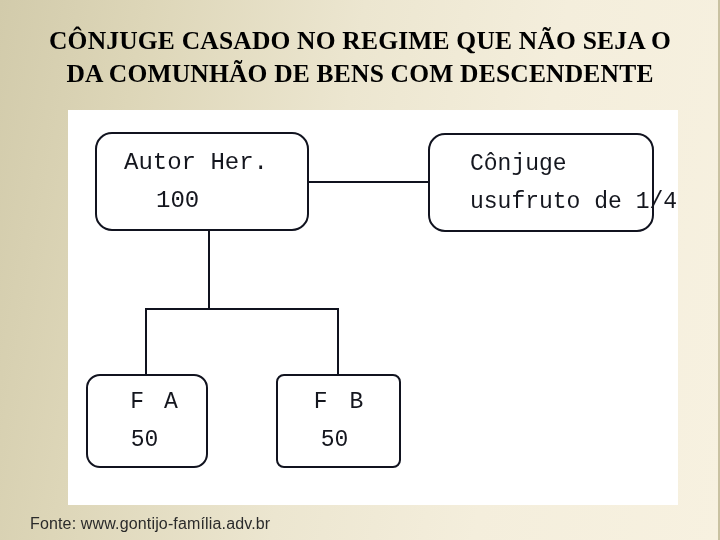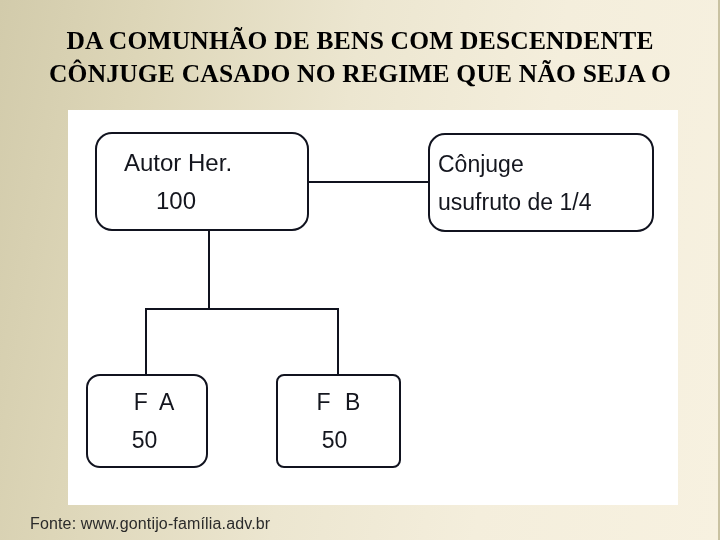--- a/index.html
+++ b/index.html
@@ -58,21 +58,21 @@
     height: 540px;
   }
 
   .node {
     position: absolute;
     box-sizing: border-box;
     background: #ffffff;
     border: 2.2px solid #11131f;
     border-radius: 15px;
     color: #14161e;
-    font-family: Liberation Sans, sans-serif;
+    font-family: Liberation Mono, monospace;
     font-size: 24px;
     line-height: 32px;
     display: flex;
     flex-direction: column;
     justify-content: center;
     gap: 6px;
   }
   .node .ln { display: block; white-space: nowrap; }
 
   
@@ -81,21 +81,21 @@
     border-radius: 17px;
     padding-left: 26px;
     align-items: flex-start;
   }
   #node-autor .ln-1 { margin-left: 1px; }
   #node-autor .ln-2 { margin-left: 33px; }
 
   #node-conjuge {
     left: 428px; top: 133px; width: 226px; height: 99px;
     border-radius: 17px;
-    padding-left: 8px;
+    padding-left: 40px;
     align-items: flex-start;
     font-size: 23px;
   }
 
   #node-fa {
     left: 86px;  top: 374px; width: 122px; height: 94px;
     border-radius: 14px;
     align-items: center;
     font-size: 23px;
   }
@@ -141,22 +141,22 @@
     letter-spacing: 0.15px;
     white-space: nowrap;
   }
 </style>
 </head>
 <body>
 
 <div id="slide">
 
   <div id="title-block">
+    <span class="title-line">CÔNJUGE CASADO NO REGIME QUE NÃO SEJA O</span>
     <span class="title-line">DA COMUNHÃO DE BENS COM DESCENDENTE</span>
-    <span class="title-line">CÔNJUGE CASADO NO REGIME QUE NÃO SEJA O</span>
   </div>
 
   <div id="content-panel"></div>
 
   <div id="diagram">
 
     <div class="conn conn-h" id="conn-autor-conjuge"></div>
     <div class="conn conn-v" id="conn-autor-stem"></div>
     <div class="conn conn-h" id="conn-split-bar"></div>
     <div class="conn conn-v" id="conn-drop-fa"></div>

